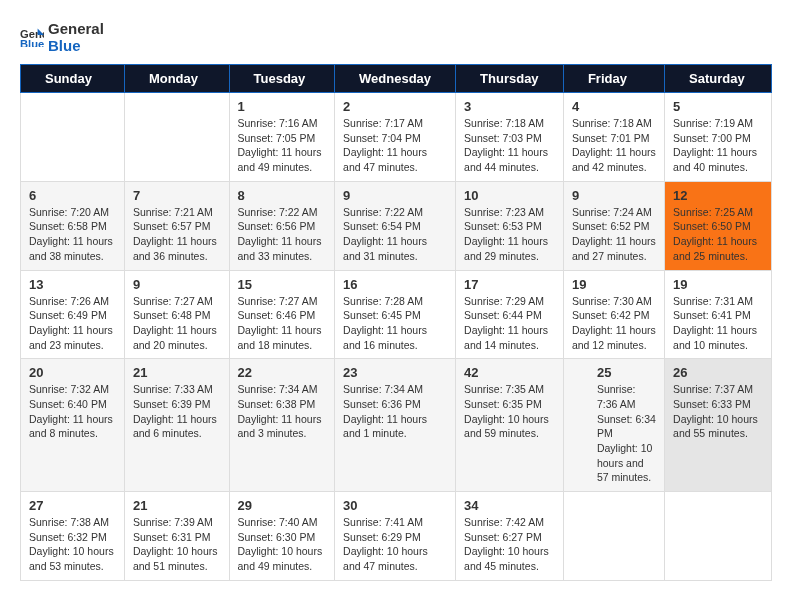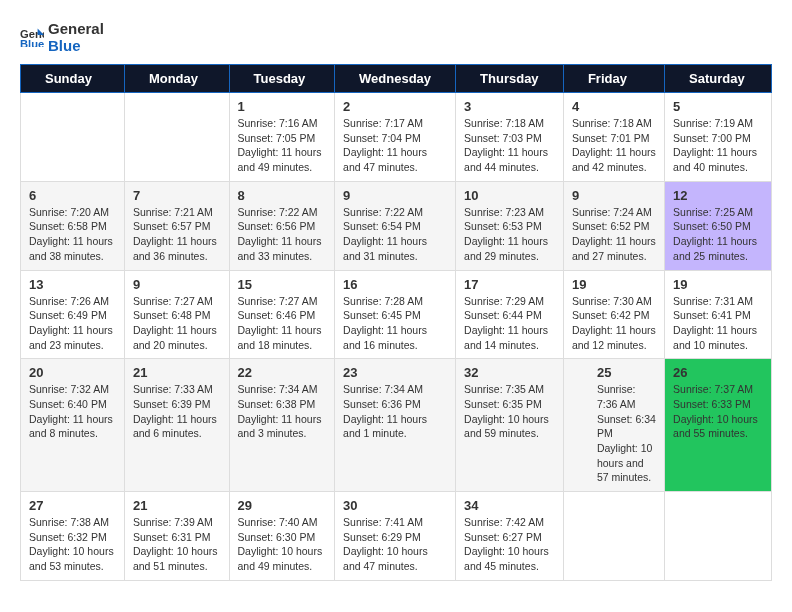--- a/index.html
+++ b/index.html
@@ -156,21 +156,21 @@
           <div class="day-info">Sunrise: 7:22 AM<br>Sunset: 6:54 PM<br>Daylight: 11 hours and 31 minutes.</div>
         </td>
         <td style="background: rgb(245, 245, 245);">
           <span class="day-number">10</span>
           <div class="day-info">Sunrise: 7:23 AM<br>Sunset: 6:53 PM<br>Daylight: 11 hours and 29 minutes.</div>
         </td>
         <td style="background: rgb(245, 245, 245);">
           <span class="day-number">9</span>
           <div class="day-info">Sunrise: 7:24 AM<br>Sunset: 6:52 PM<br>Daylight: 11 hours and 27 minutes.</div>
         </td>
-        <td style="background: #c4b5fd;">
+        <td style="background: #f97316;">
           <span class="day-number">12</span>
           <div class="day-info">Sunrise: 7:25 AM<br>Sunset: 6:50 PM<br>Daylight: 11 hours and 25 minutes.</div>
         </td>
       </tr>
       <tr>
         <td>
           <span class="day-number">13</span>
           <div class="day-info">Sunrise: 7:26 AM<br>Sunset: 6:49 PM<br>Daylight: 11 hours and 23 minutes.</div>
         </td>
         <td>
@@ -209,28 +209,28 @@
         </td>
         <td style="background: rgb(245, 245, 245);">
           <span class="day-number">22</span>
           <div class="day-info">Sunrise: 7:34 AM<br>Sunset: 6:38 PM<br>Daylight: 11 hours and 3 minutes.</div>
         </td>
         <td style="background: rgb(245, 245, 245);">
           <span class="day-number">23</span>
           <div class="day-info">Sunrise: 7:34 AM<br>Sunset: 6:36 PM<br>Daylight: 11 hours and 1 minute.</div>
         </td>
         <td style="background: rgb(245, 245, 245);">
-          <span class="day-number">32</span>
+          <span class="day-number">42</span>
           <div class="day-info">Sunrise: 7:35 AM<br>Sunset: 6:35 PM<br>Daylight: 10 hours and 59 minutes.</div>
         </td>
         <td style="background: rgb(245, 245, 245); padding-left: 33px;">
           <span class="day-number">25</span>
           <div class="day-info">Sunrise: 7:36 AM<br>Sunset: 6:34 PM<br>Daylight: 10 hours and 57 minutes.</div>
         </td>
-        <td style="background: #22c55e;">
+        <td style="background: #e5e5e5;">
           <span class="day-number">26</span>
           <div class="day-info">Sunrise: 7:37 AM<br>Sunset: 6:33 PM<br>Daylight: 10 hours and 55 minutes.</div>
         </td>
       </tr>
       <tr>
         <td>
           <span class="day-number">27</span>
           <div class="day-info">Sunrise: 7:38 AM<br>Sunset: 6:32 PM<br>Daylight: 10 hours and 53 minutes.</div>
         </td>
         <td>

